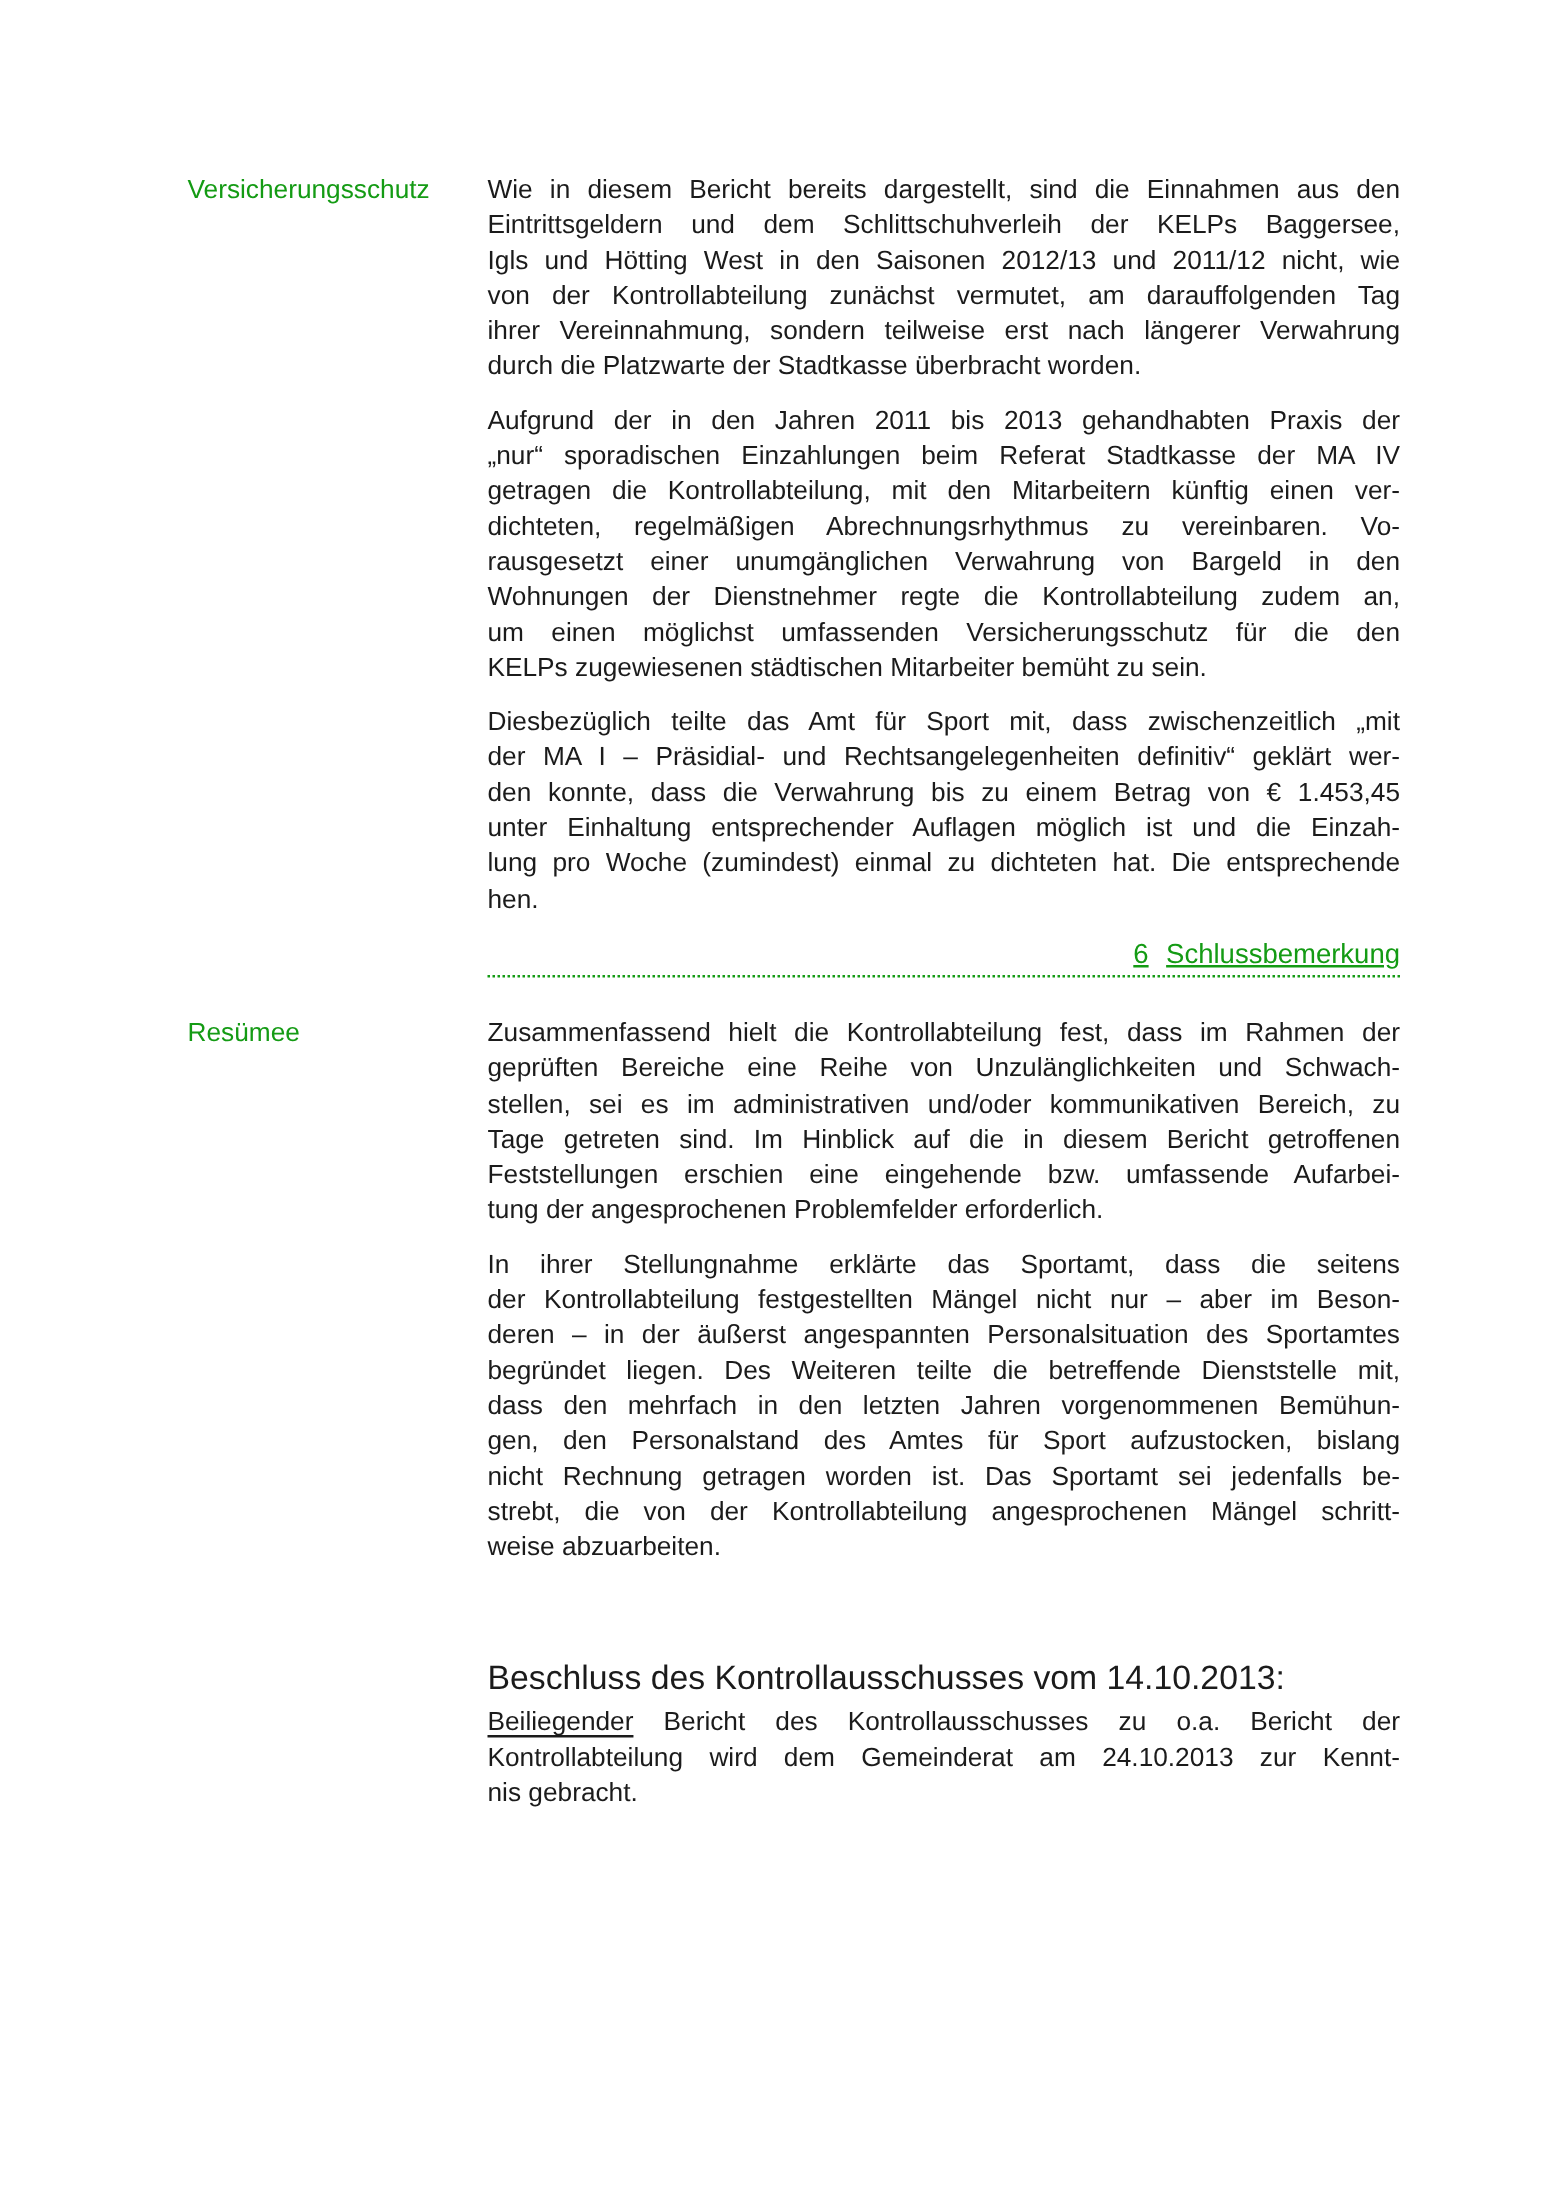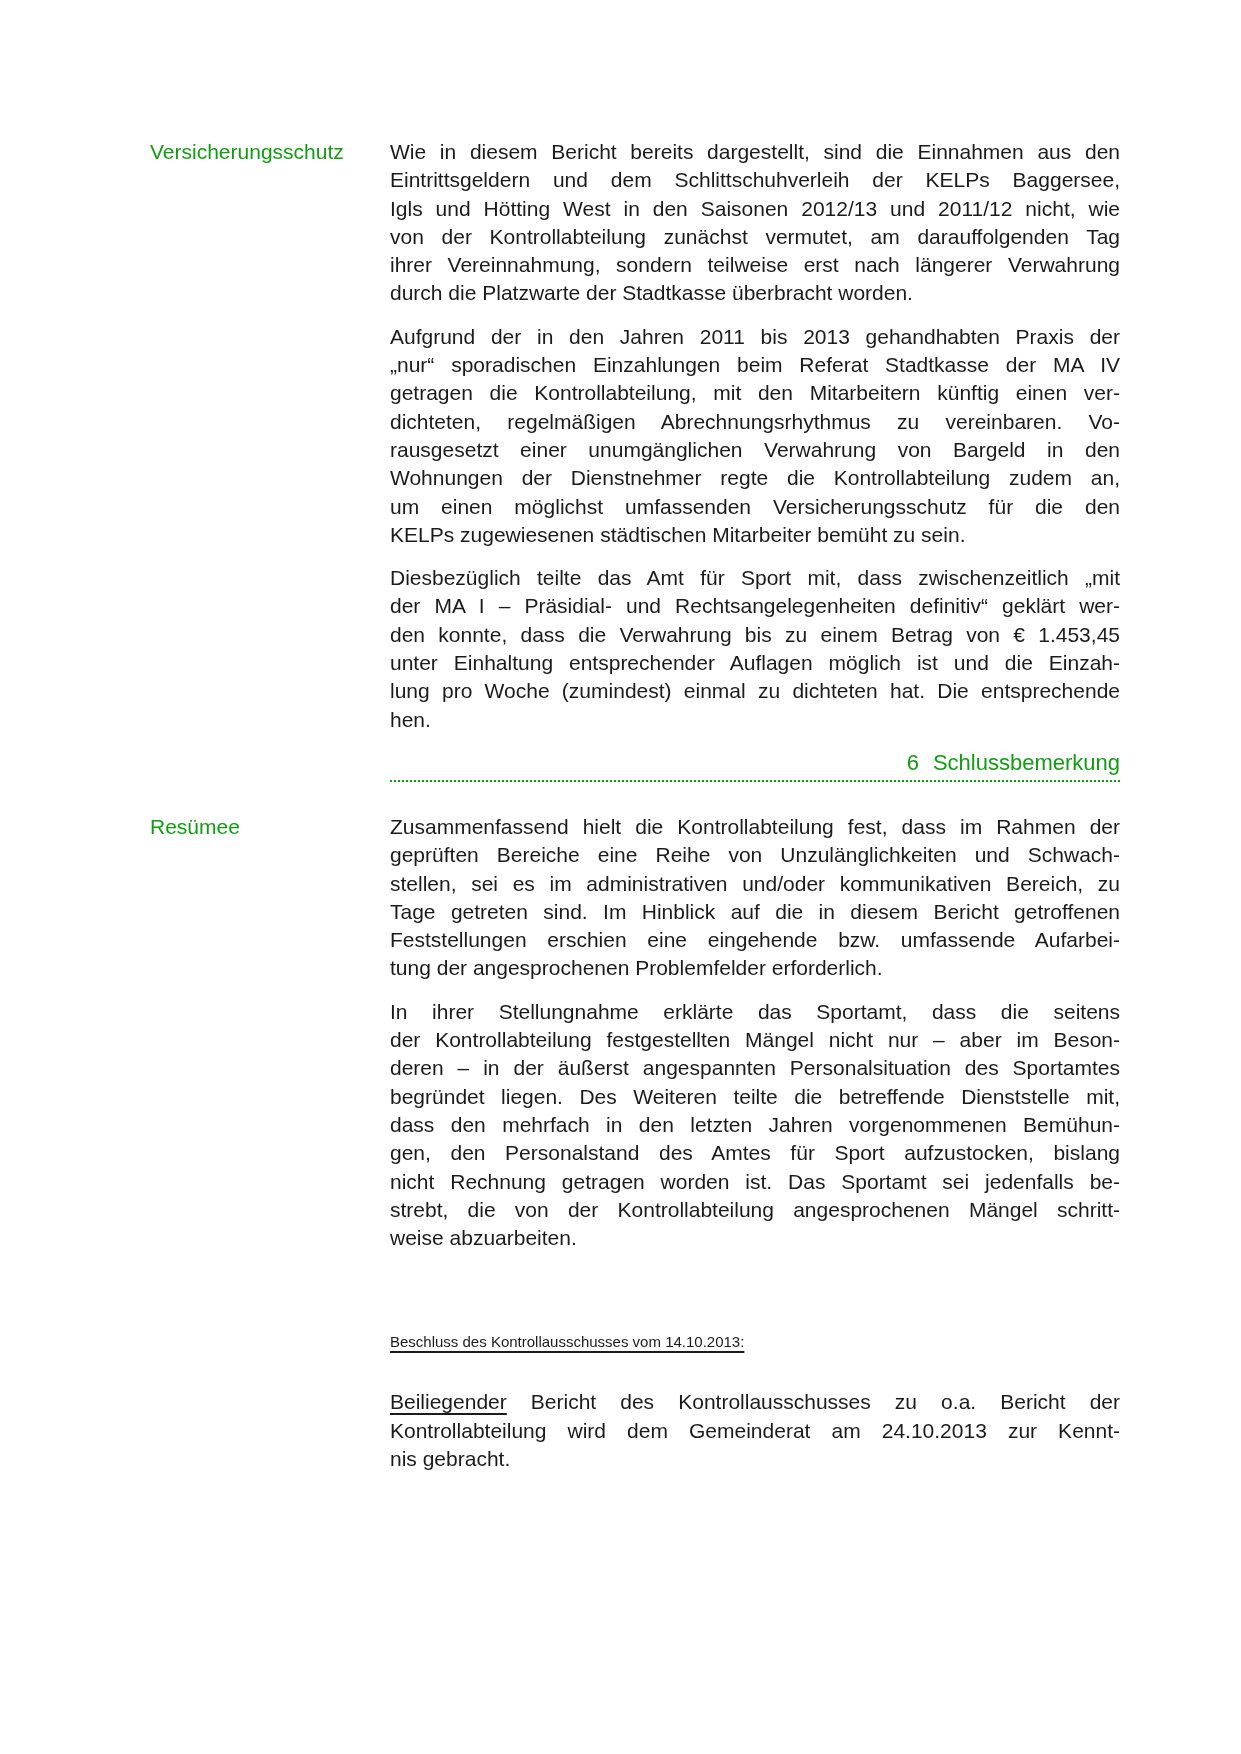--- a/index.html
+++ b/index.html
@@ -56,29 +56,29 @@
     text-align-last: left;
   }
   .section-heading-block {
     margin: 0 0 31px 0;
     padding-bottom: 3px;
     border-bottom: 2px dotted #149b14;
     text-align: right;
     color: #149b14;
     font-size: 22px;
     line-height: 28px;
+    text-decoration: underline;
   }
   .heading-number {
     margin-right: 14px;
   }
   .beschluss-heading {
-    margin: 76px 0 32px 0;
-    font-size: 15px;
+    margin: 76px 0 8px 0;
+    font-size: 27px;
     line-height: 28px;
-    text-decoration: underline;
     text-underline-offset: 4px;
     text-decoration-thickness: 1.5px;
   }
   .underlined {
     text-decoration: underline;
     text-underline-offset: 4px;
     text-decoration-thickness: 1.5px;
   }
   .footer {
     position: absolute;

